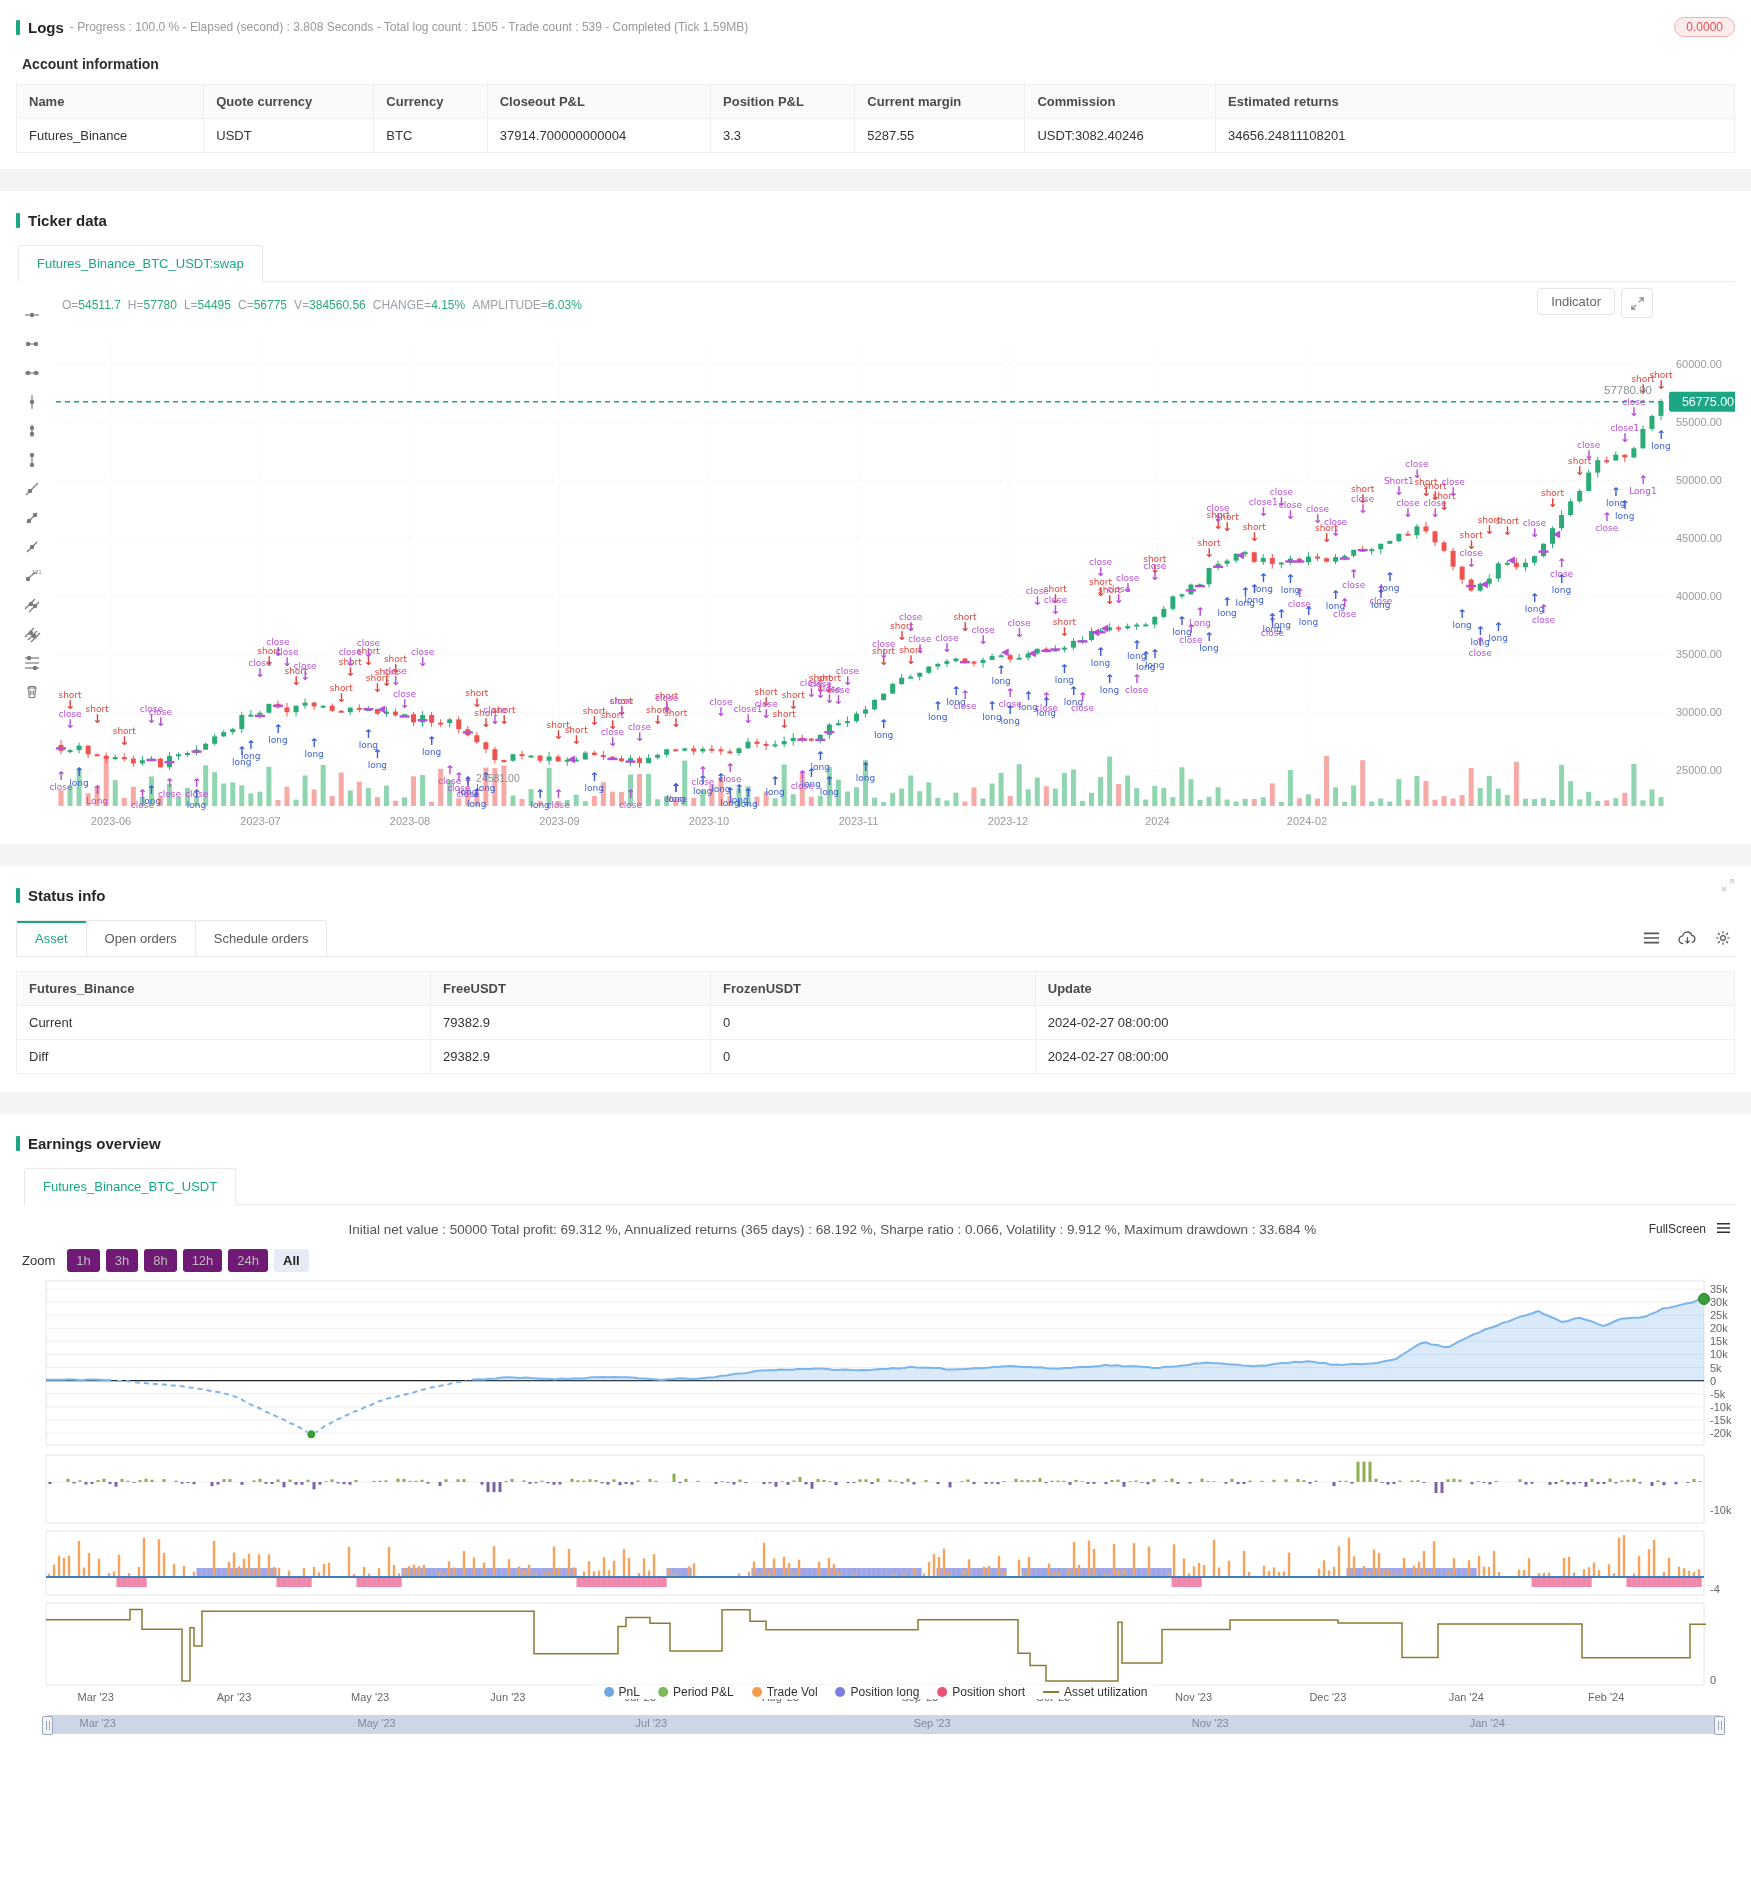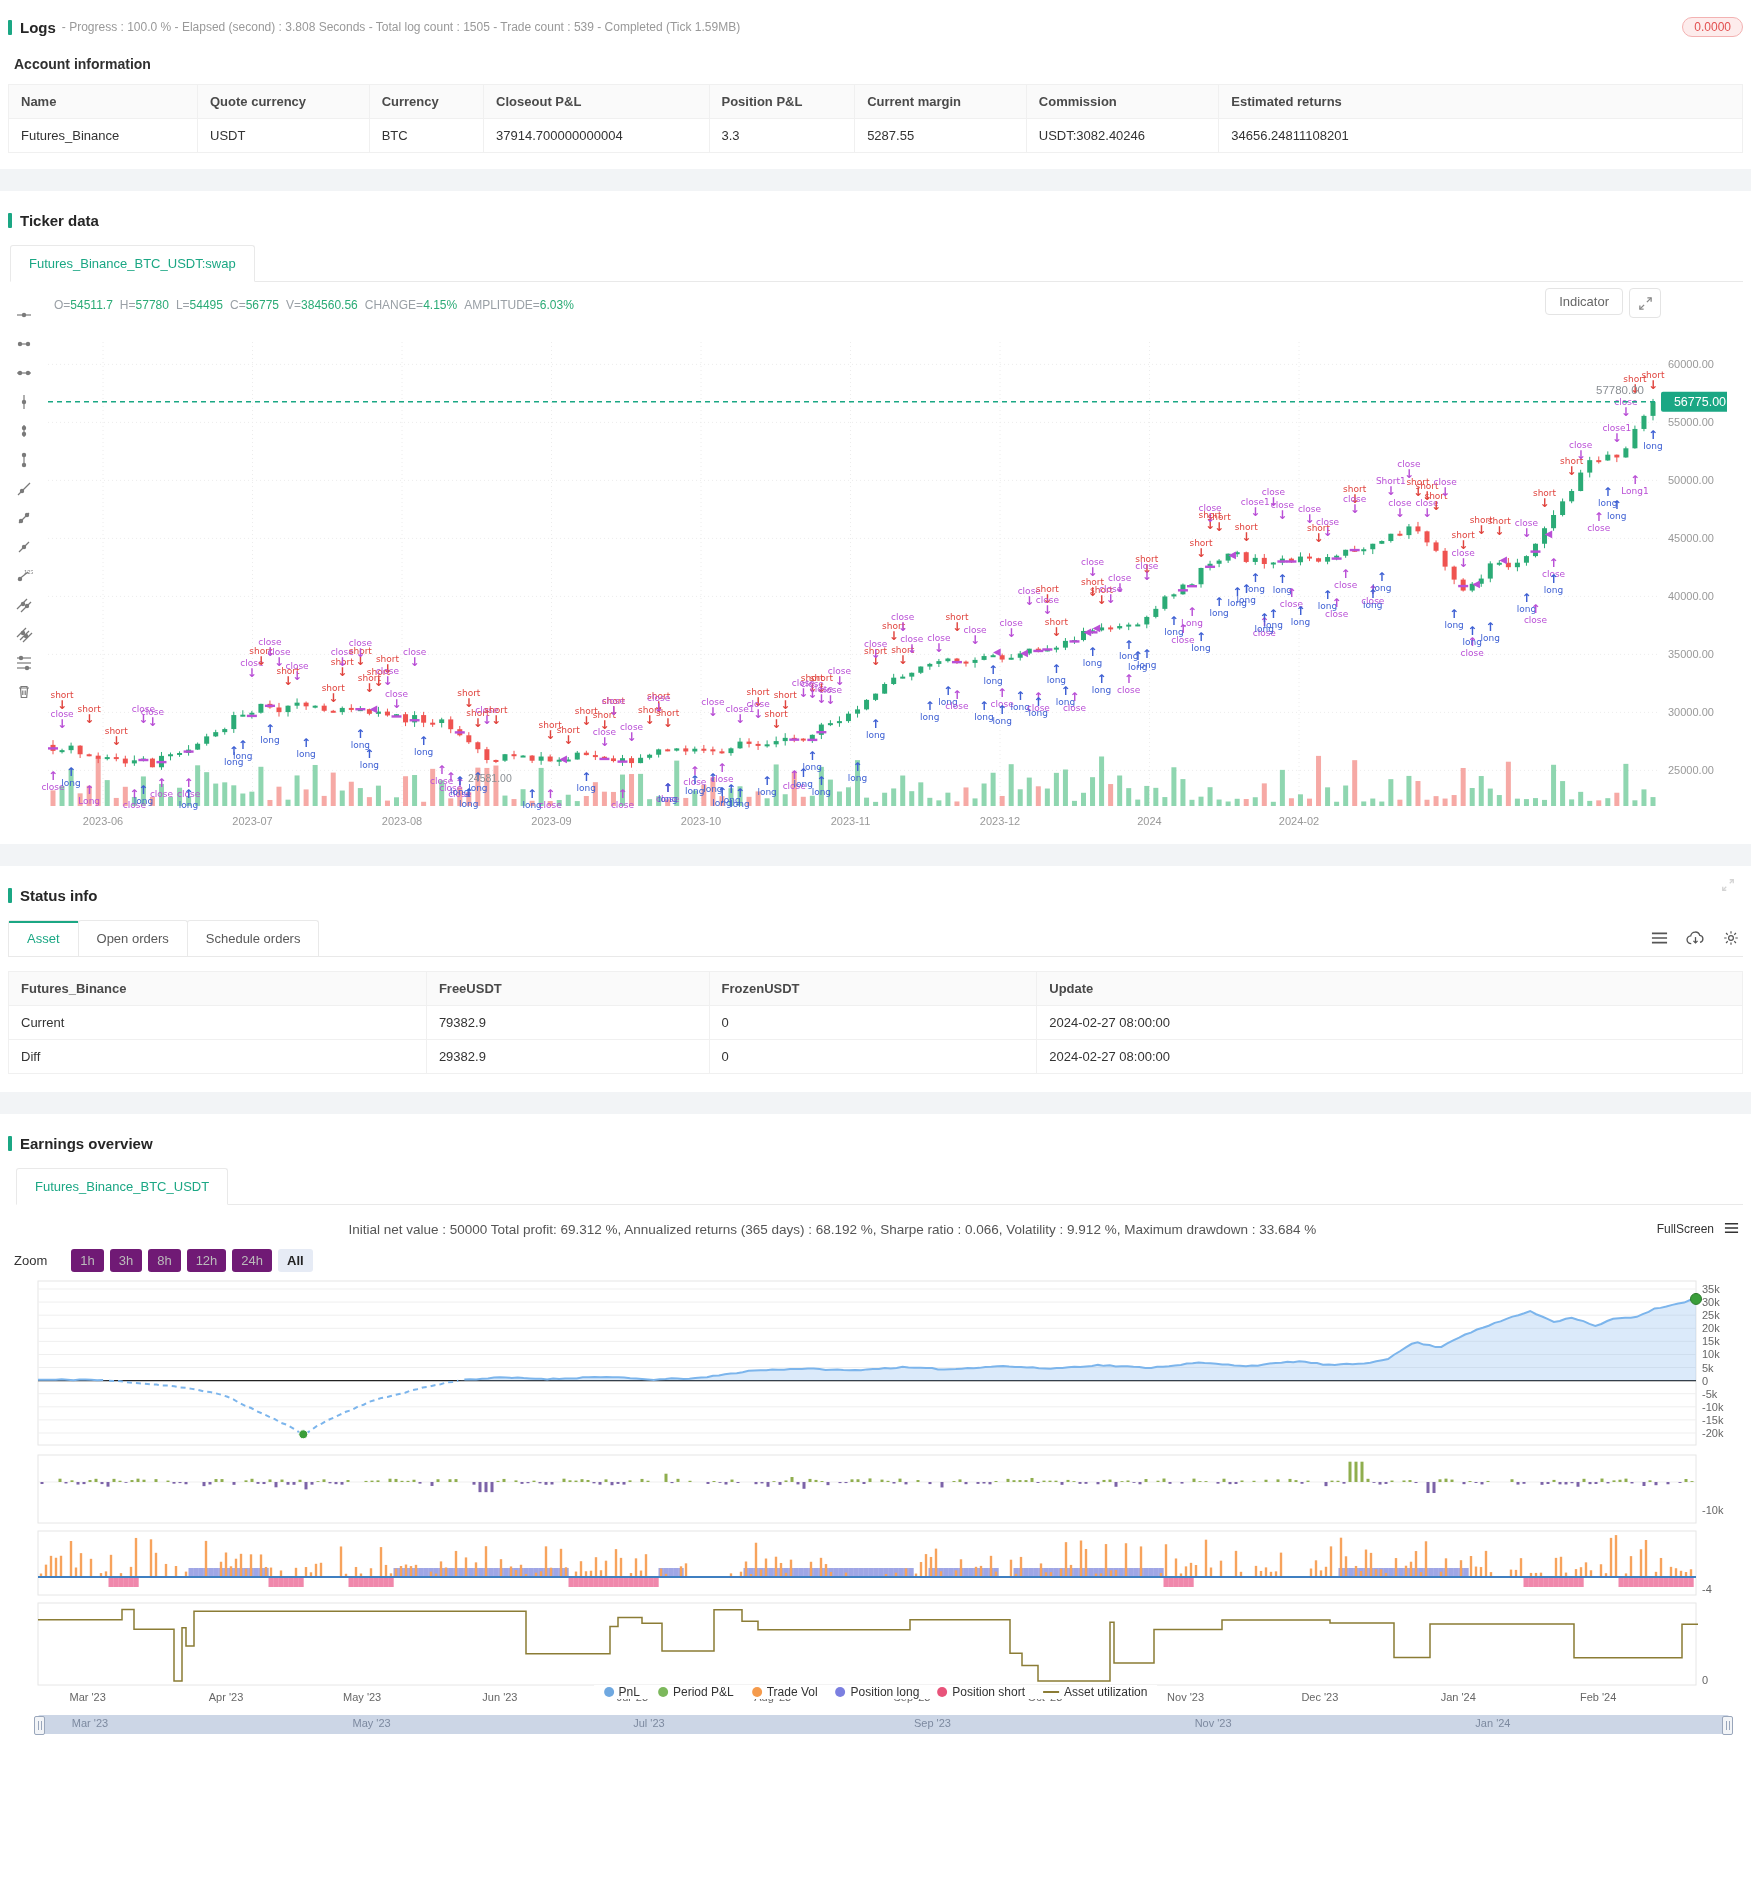--- a/index.html
+++ b/index.html
@@ -1,17 +1,17 @@
 <!DOCTYPE html>
 <html><head>
 <meta charset="utf-8">
 <style>
   html,body{margin:0;padding:0;background:#fff;font-family:"Liberation Sans","DejaVu Sans",sans-serif;color:#262626;}
   body{width:1751px;min-height:1892px;position:relative;font-size:13px;}
-  .card{background:#fff;padding:0 8px;}
+  .card{background:#fff;padding:0 16px;}
   .gap{height:22px;background:#f2f4f6;}
   .sec-head{display:flex;align-items:center;padding-top:14px;height:30px;}
   .sec-bar{width:4px;height:15px;background:#1ba784;margin-right:8px;border-radius:1px;}
   .sec-title{font-size:15px;font-weight:bold;color:#262626;}
   .meta{color:#999;font-size:12px;margin-left:6px;}
   .pill{margin-left:auto;border:1px solid #f3b2b2;background:#fdecec;color:#e25050;font-size:12px;border-radius:11px;padding:2px 11px;text-align:right;}
   .sub-title{font-size:14px;font-weight:bold;margin:14px 0 12px 6px;color:#303030;}
   table.grid{border-collapse:collapse;width:100%;table-layout:fixed;}
   table.grid th,table.grid td{border:1px solid #f0f0f0;text-align:left;padding:8px 12px;font-size:13px;height:17px;white-space:nowrap;overflow:hidden;}
   table.grid th{background:#fafafa;color:#4a4a4a;font-weight:bold;}
@@ -33,21 +33,21 @@
   .exp-btn{position:absolute;right:82px;top:6px;border:1px solid #e4e4e4;border-radius:4px;background:#fff;width:30px;height:28px;z-index:4;display:flex;align-items:center;justify-content:center;cursor:pointer;}
   .toolbar{position:absolute;left:6px;top:24px;width:30px;display:flex;flex-direction:column;gap:11px;z-index:3;}
   .tool{width:20px;height:18px;display:flex;align-items:center;justify-content:center;cursor:pointer;}
   
   .icon-btn{cursor:pointer;display:inline-flex;align-items:center;}
   .exp-corner{position:absolute;right:16px;top:12px;}
   
   .stats-row{display:flex;align-items:center;margin-top:12px;height:24px;}
   .stats{flex:1;text-align:center;color:#555;font-size:13.5px;}
   .fullscreen{color:#333;font-size:12px;display:flex;align-items:flex-start;gap:10px;margin-right:4px;cursor:pointer;}
-  .zoom-row{display:flex;align-items:center;gap:20px;margin:6px 0 0 6px;height:26px;}
+  .zoom-row{display:flex;align-items:center;gap:8px;margin:6px 0 0 6px;height:26px;}
   .zoom-lbl{font-size:13px;color:#333;margin-right:4px;}
   .zbtn{background:#701a75;color:#bbb;font-size:13px;padding:4px 9px;border-radius:3px;cursor:pointer;}
   .zbtn.active{background:#e6ebf5;color:#222;font-weight:bold;}
   .earn-wrap{position:relative;height:436px;margin-top:4px;}
   .legend{position:absolute;left:50%;top:408px;transform:translateX(-50%);display:flex;gap:18px;background:#fff;padding:0 10px;align-items:center;z-index:5;}
   .legend .li{display:flex;align-items:center;gap:5px;font-size:12px;font-weight:normal;color:#333;cursor:pointer;white-space:nowrap;}
   .dot{width:10px;height:10px;border-radius:50%;}
   .lline{width:16px;height:2px;}
   .navigator{position:relative;height:19px;margin:2px 14px 10px 30px;background:#ccd6e6;border-radius:2px;}
   .navigator .nlab{position:absolute;top:2px;font-size:11px;color:#7d8aa0;}

